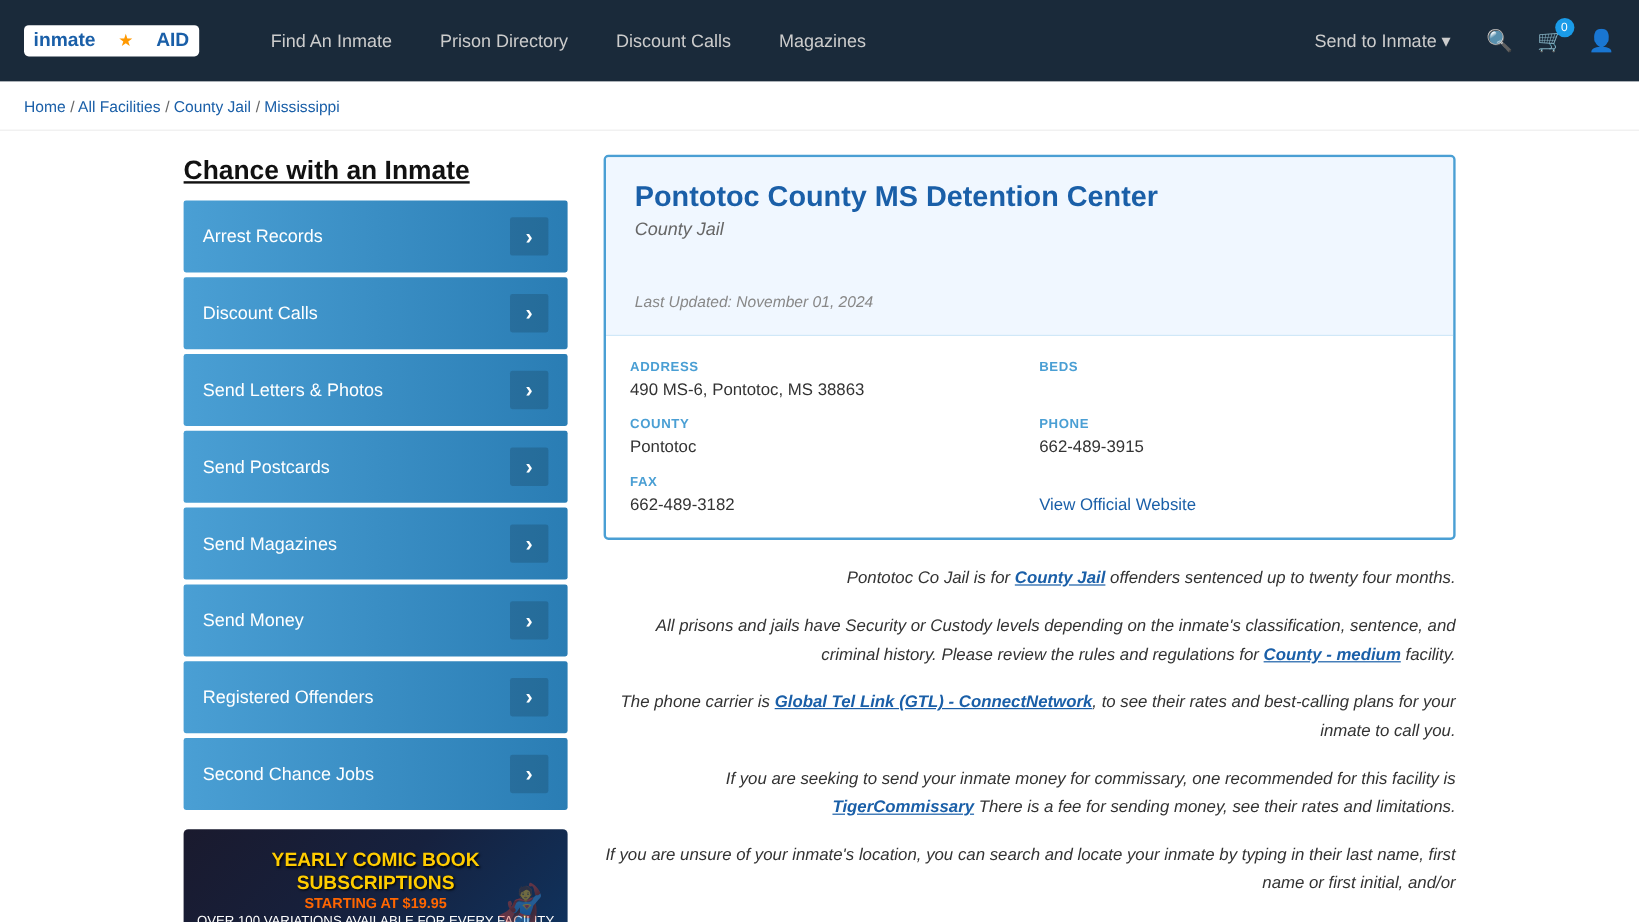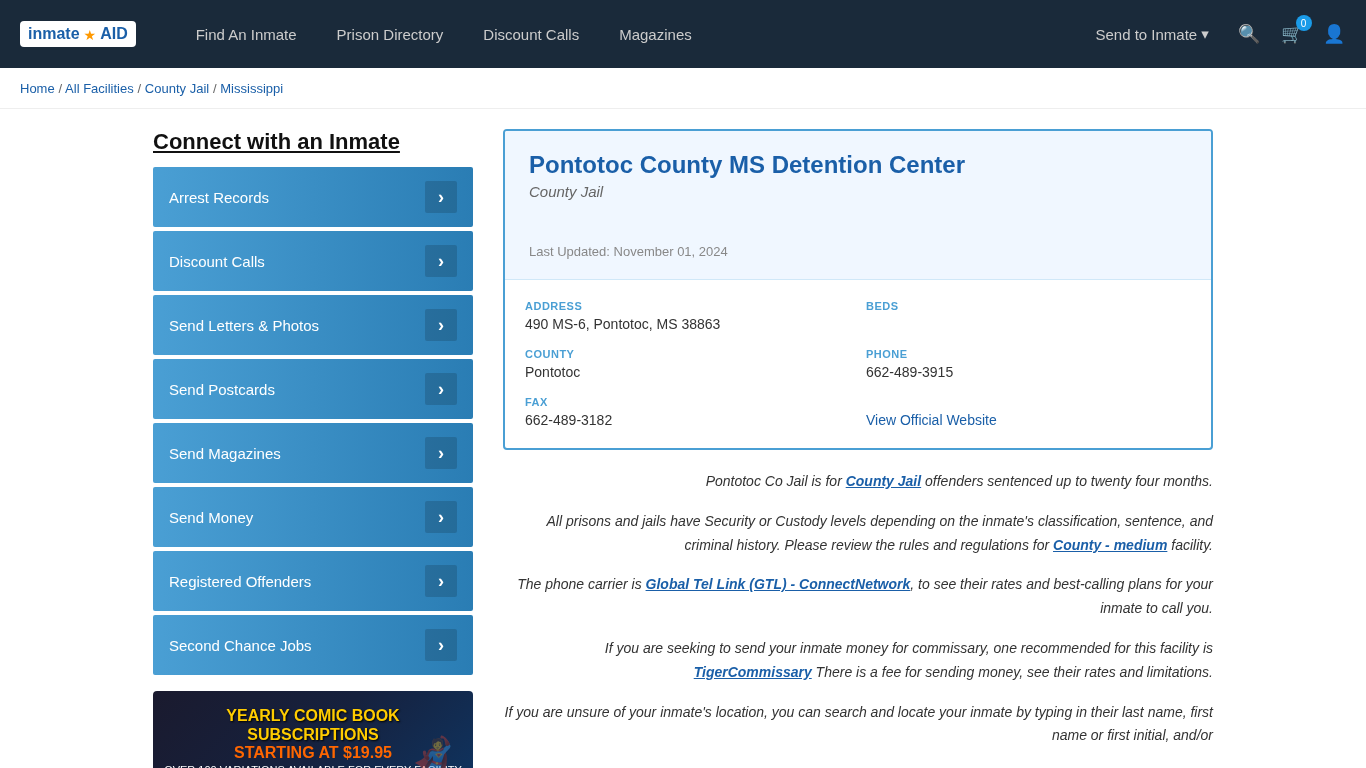--- a/index.html
+++ b/index.html
@@ -16,22 +16,22 @@
     .nav-logo {
       margin-right: 40px;
       display: flex;
       align-items: center;
     }
     .logo-box {
       background: #fff;
       border-radius: 4px;
       padding: 4px 8px;
       display: flex;
-      align-items: flex-end;
-      gap: 4px;
+      align-items: flex-start;
+      gap: 19px;
     }
     .logo-text-inmate { color: #1a5fa8; font-weight: bold; font-size: 16px; }
     .logo-text-aid { color: #1a5fa8; font-weight: bold; font-size: 16px; }
     .logo-star { color: #f90; font-size: 14px; }
     .nav-links { display: flex; gap: 0; flex: 1; }
     .nav-link {
       color: #ccc;
       text-decoration: none;
       padding: 12px 20px;
       font-size: 15px;
@@ -129,21 +129,21 @@
     .ad-title {
       color: #ffcc00;
       font-size: 16px;
       font-weight: bold;
       text-transform: uppercase;
       line-height: 1.2;
       text-shadow: 1px 1px 2px #000;
     }
     .ad-subtitle {
       color: #ff6600;
-      font-size: 16px;
+      font-size: 12px;
       font-weight: bold;
       text-transform: uppercase;
     }
     .ad-price {
       color: #fff;
       font-size: 11px;
       margin-top: 2px;
     }
     .ad-hero {
       position: absolute;
@@ -175,20 +175,21 @@
       margin-bottom: 4px;
     }
     .facility-type {
       color: #666;
       font-style: italic;
       font-size: 15px;
       margin-bottom: 2px;
     }
     .facility-updated {
       color: #888;
+      font-style: italic;
       font-size: 13px;
       margin-top: 44px;
     }
     .facility-details {
       padding: 20px 20px;
       display: grid;
       grid-template-columns: 1fr 1fr;
       gap: 16px;
     }
     .detail-group {}
@@ -265,21 +266,21 @@
   <a href="#">All Facilities</a>
   <span> / </span>
   <a href="#">County Jail</a>
   <span> / </span>
   <a href="#">Mississippi</a>
 </div>
 
 <div class="main-layout">
 
   <div class="sidebar">
-    <div class="sidebar-title">Connect with an Inmate</div>
+    <div class="sidebar-title">Chance with an Inmate</div>
     <div class="sidebar-menu">
       <div class="sidebar-item">
         <span>Arrest Records</span>
         <span class="sidebar-arrow">›</span>
       </div>
       <div class="sidebar-item">
         <span>Discount Calls</span>
         <span class="sidebar-arrow">›</span>
       </div>
       <div class="sidebar-item">

